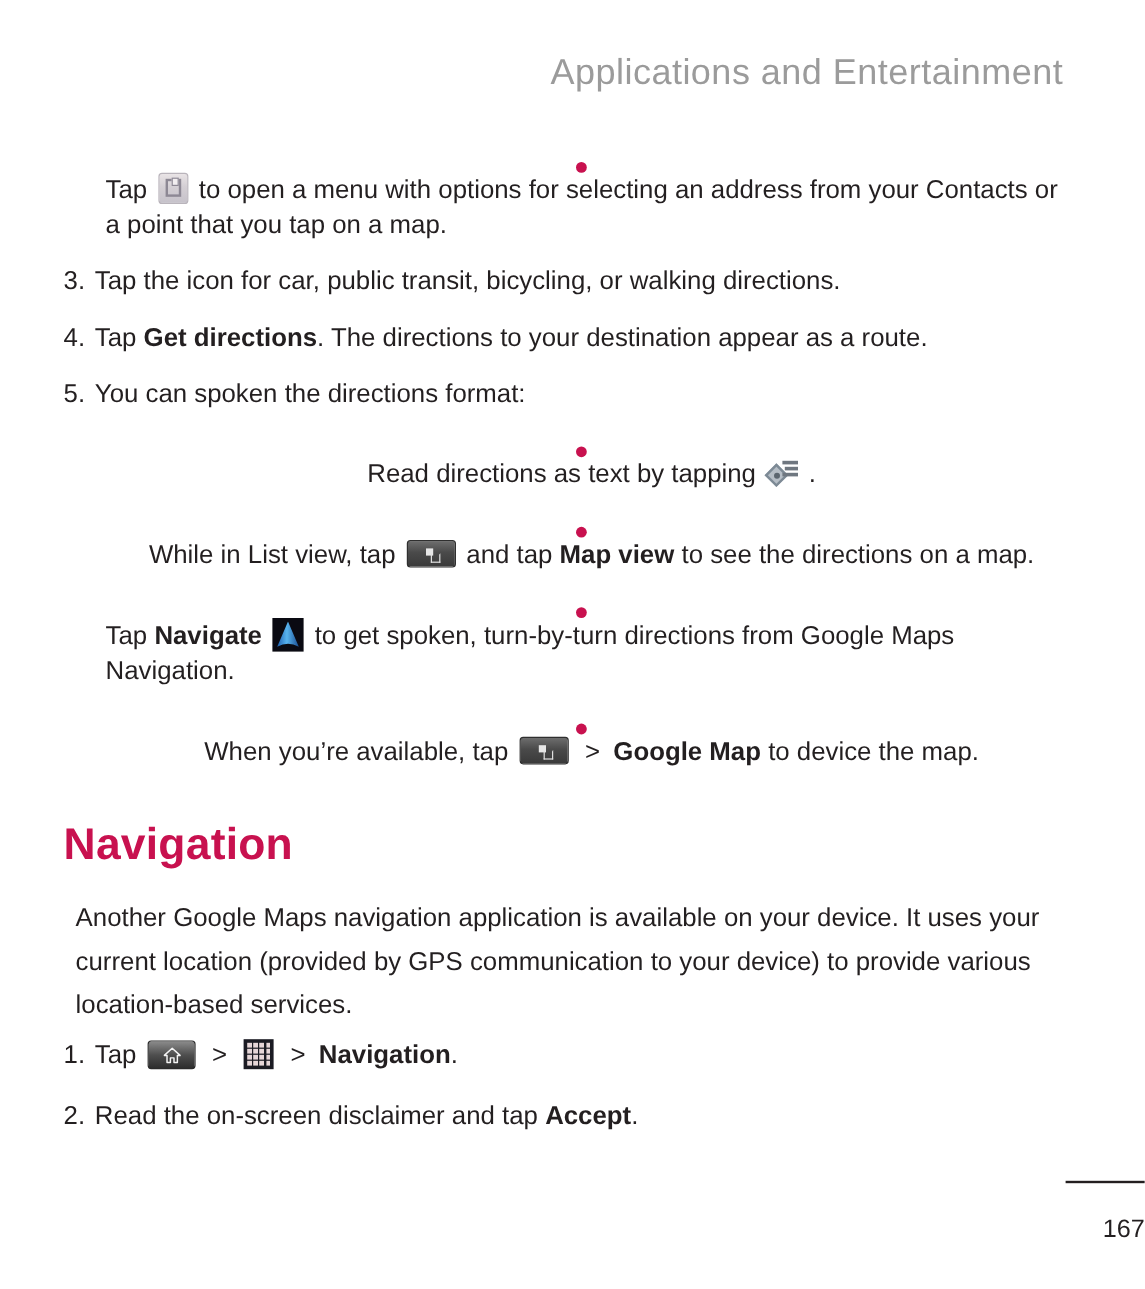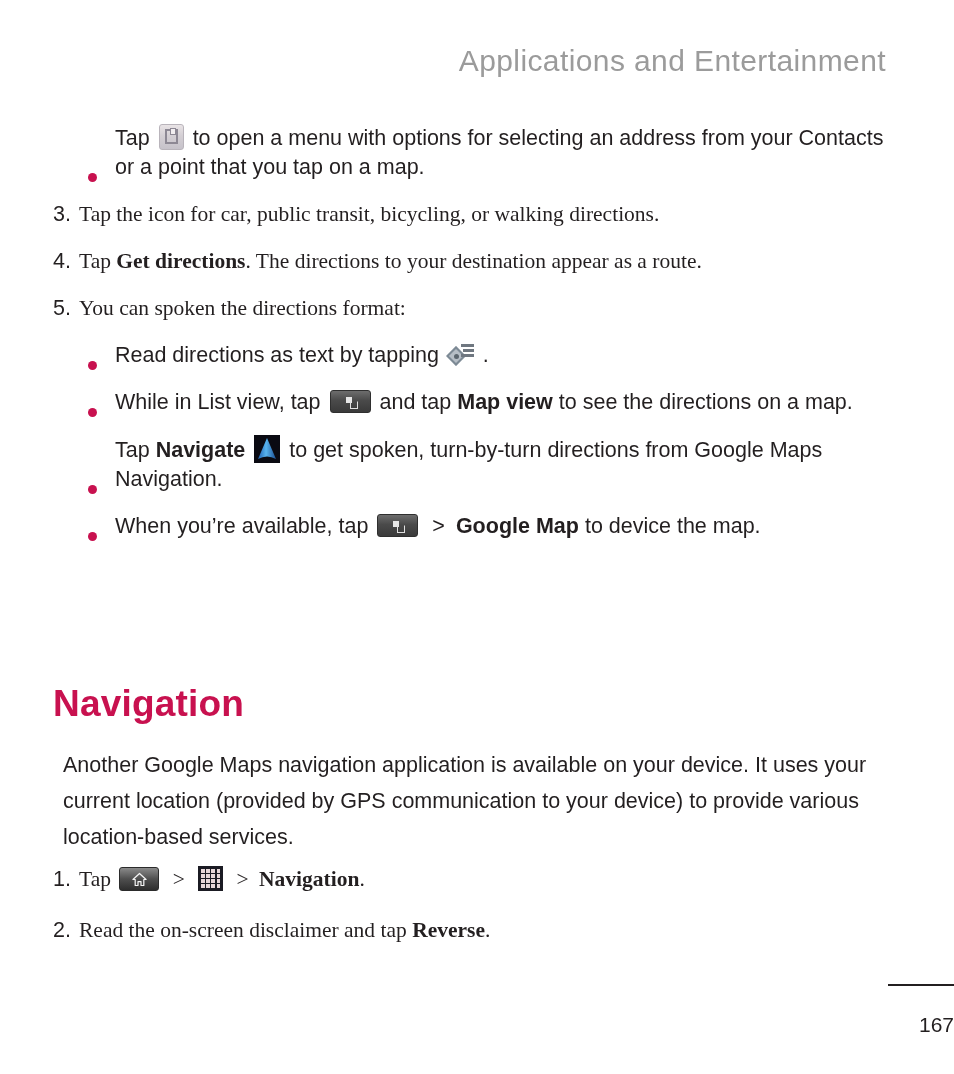--- a/index.html
+++ b/index.html
@@ -51,31 +51,31 @@
     line-height: 29px;
     margin-bottom: 18px;
   }
   .step-num {
     flex: 0 0 auto;
     width: 26px;
     text-align: left;
   }
   .step-body {
     flex: 1 1 auto;
-    font-family: Liberation Serif, serif;
   }
 
   
   .bullet {
     display: flex;
-    align-items: flex-end;
+    align-items: center;
     font-size: 21.5px;
     line-height: 29px;
     margin-left: 35px;
     margin-bottom: 18px;
+    flex-direction: column;
   }
   .bullet-dot {
     flex: 0 0 auto;
     width: 27px;
     padding-top: 11px;
     line-height: 0;
   }
   .bullet-dot span {
     display: block;
     width: 9px;
@@ -423,21 +423,21 @@
         </span>
         <span class="gt">&gt;</span>
         <b>Navigation</b><span>.</span>
       </div>
     </div>
 
     <div class="step">
       <div class="step-num">2.</div>
       <div class="step-body">
         <span>Read the on-screen disclaimer and tap</span>
-        <b>Reverse</b><span>.</span>
+        <b>Accept</b><span>.</span>
       </div>
     </div>
 
   </div>
 
   <div class="footer-rule"></div>
   <div class="page-number">167</div>
 
 </div>
 

